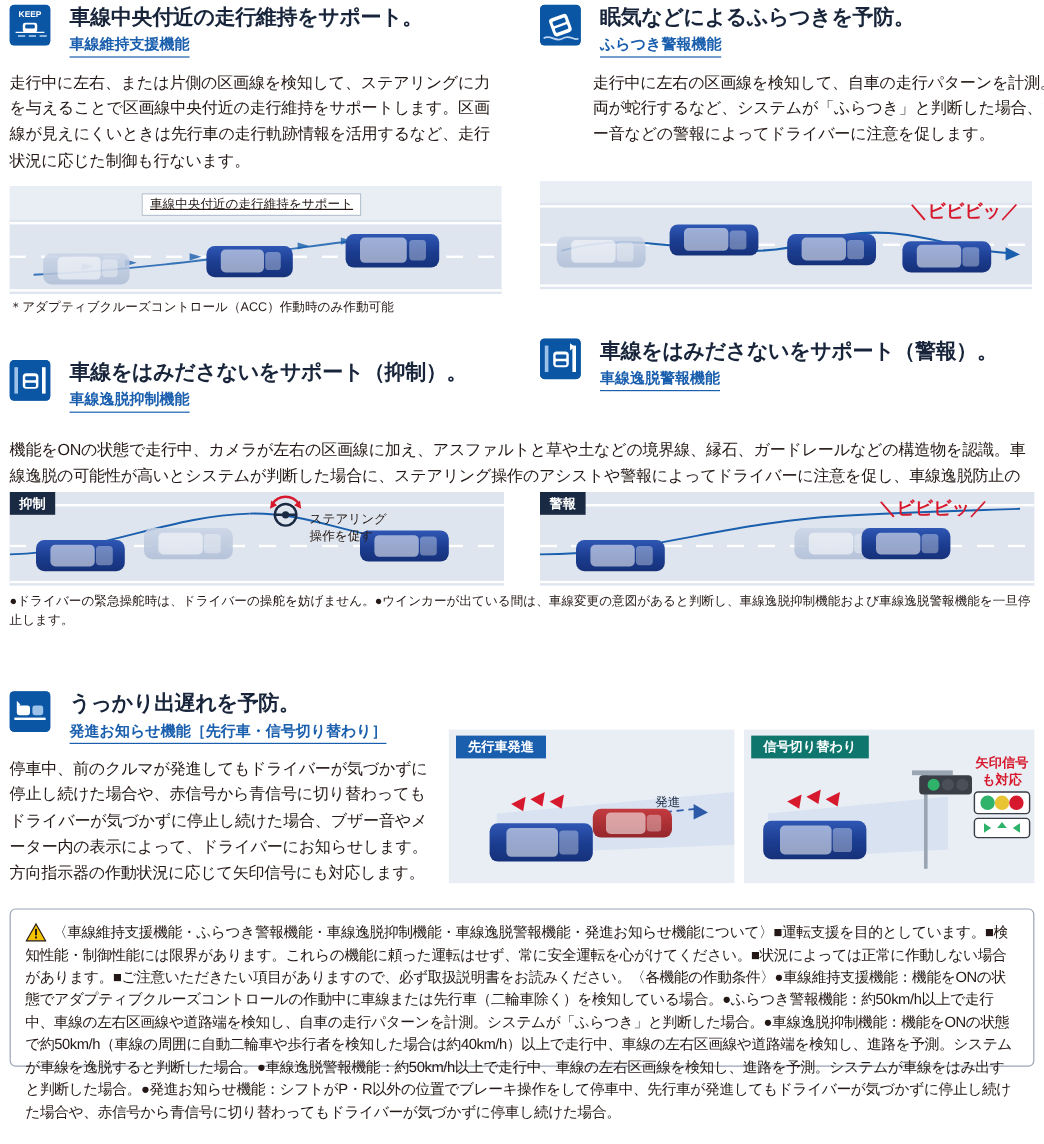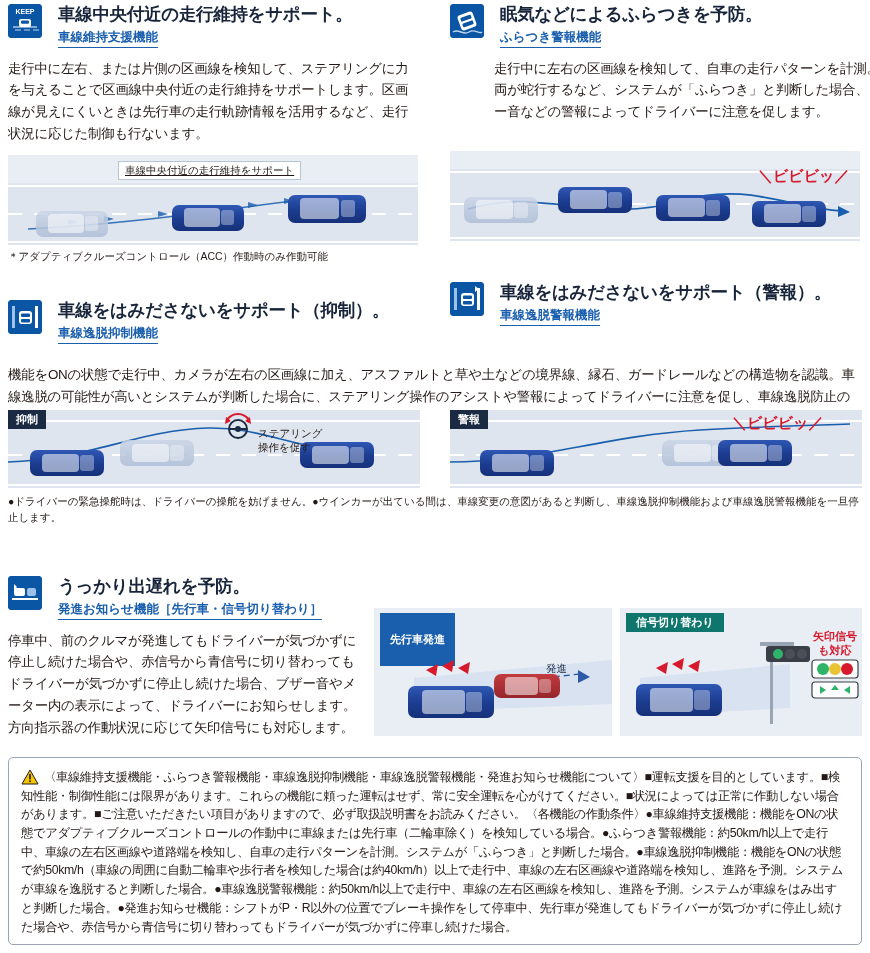--- a/index.html
+++ b/index.html
@@ -93,21 +93,21 @@
     position: absolute; left: 16%; top: 14%; width: 50%; height: 72%;
     background: rgba(255,255,255,.55); border-radius: 4px;
   }
   .car .glass2 {
     position: absolute; left: 68%; top: 20%; width: 18%; height: 60%;
     background: rgba(255,255,255,.35); border-radius: 3px;
   }
 
   
   .disclaimer {
-    position: absolute; left: 8px; top: 757px; width: 854px; height: 188px;
+    position: absolute; left: 8px; top: 757px; width: 854px; height: 132px;
     border: 1px solid #9aa5b4; border-radius: 5px;
     background: #ffffff;
     padding: 10px 12px 8px 12px;
   }
   .disc-text {
     font-size: 12.3px; line-height: 1.52; letter-spacing: -0.35px; color: #231815;
   }
   .warn-tri {
     float: left; margin: 1px 5px 0 0;
   }
@@ -359,21 +359,21 @@
       </div>
       <div class="hdr-texts">
         <div class="hdr-title">うっかり出遅れを予防。</div>
         <div class="hdr-sub">発進お知らせ機能［先行車・信号切り替わり］</div>
       </div>
     </div>
     <div class="body-txt" style="margin-top:10px; width:360px;">停車中、前のクルマが発進してもドライバーが気づかずに停止し続けた場合や、赤信号から青信号に切り替わってもドライバーが気づかずに停止し続けた場合、ブザー音やメーター内の表示によって、ドライバーにお知らせします。方向指示器の作動状況に応じて矢印信号にも対応します。</div>
   </div>
 
   <div class="illus" style="position:absolute; left:374px; top:608px; width:238px; height:128px; background:#e9eef5;">
-    <div style="position:absolute; left:6px; top:5px; background:#1a5fae; color:#fff; font-size:11px; font-weight:bold; padding:19px 10px;">先行車発進</div>
+    <div style="position:absolute; left:6px; top:5px; background:#1a5fae; color:#fff; font-size:11px; font-weight:bold; padding:2px 10px;">先行車発進</div>
     <svg width="238" height="128" style="position:absolute; left:0; top:0;">
       <polygon points="40,70 238,52 238,96 40,104" fill="#d8e2f0"></polygon>
       <path d="M150 72 L206 66" stroke="#2d5aa8" stroke-width="1.4" stroke-dasharray="6 4"></path>
       <polygon points="204,62 216,69 204,75" fill="#2d5aa8"></polygon>
       <g fill="#d7192d">
         <polygon points="52,62 64,56 62,68"></polygon>
         <polygon points="68,58 80,52 78,64"></polygon>
         <polygon points="84,60 96,54 94,66"></polygon>
       </g>
     </svg>

